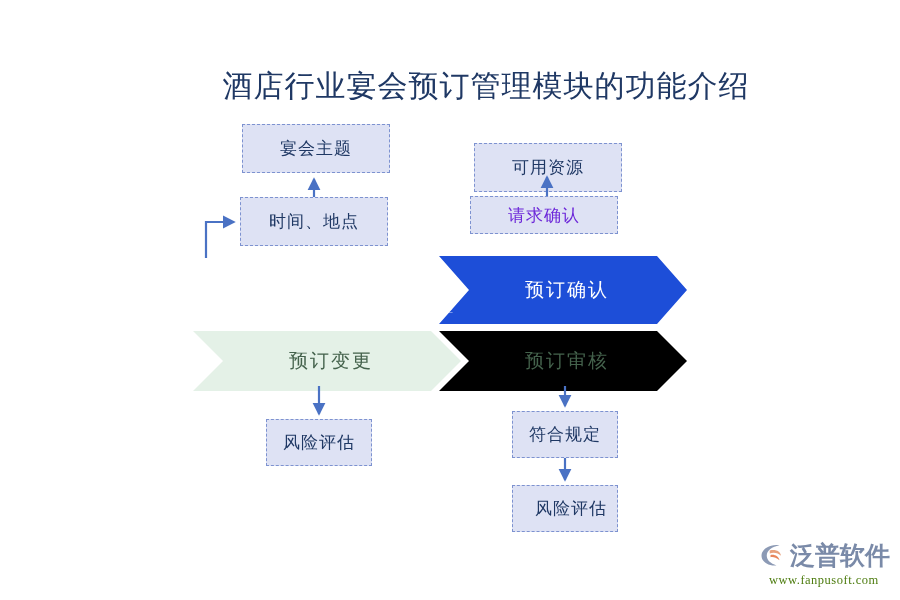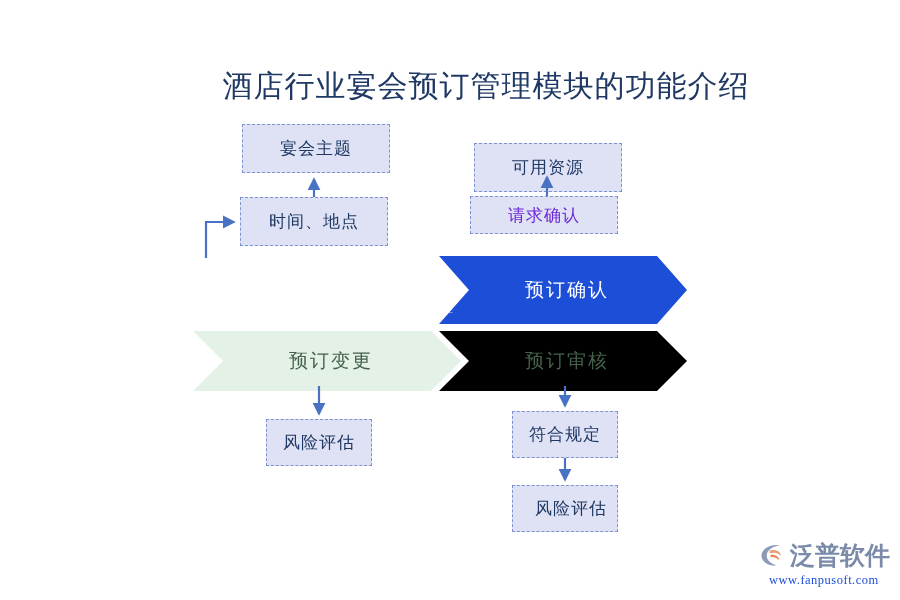--- a/index.html
+++ b/index.html
@@ -236,16 +236,16 @@
 
   <div class="brand">
     <div class="brand-row">
       <svg class="brand-mark" viewBox="0 0 40 40">
         <path d="M30 7 C16 5, 6 13, 6 21 C6 29, 15 35, 26 34 C18 31, 13 27, 13 21 C13 14, 20 9, 30 7 Z" fill="#8c9ab5"></path>
         <path d="M17 14 C25 12, 31 15, 32 21 C28 17, 22 16, 17 18 Z" fill="#e8a07c"></path>
         <path d="M18 20 C24 19, 29 22, 30 27 C25 23, 21 22, 18 23 Z" fill="#e8845a"></path>
       </svg>
       <div class="brand-cn" style="color: rgb(122, 138, 168);">泛普软件</div>
     </div>
-    <div class="brand-url" style="color: #1d4ed8; margin-left: 12px;">www.fanpusoft.com</div>
+    <div class="brand-url" style="color: #4d7c0f; margin-left: 12px;">www.fanpusoft.com</div>
   </div>
 
 </div>
 
 </body></html>

